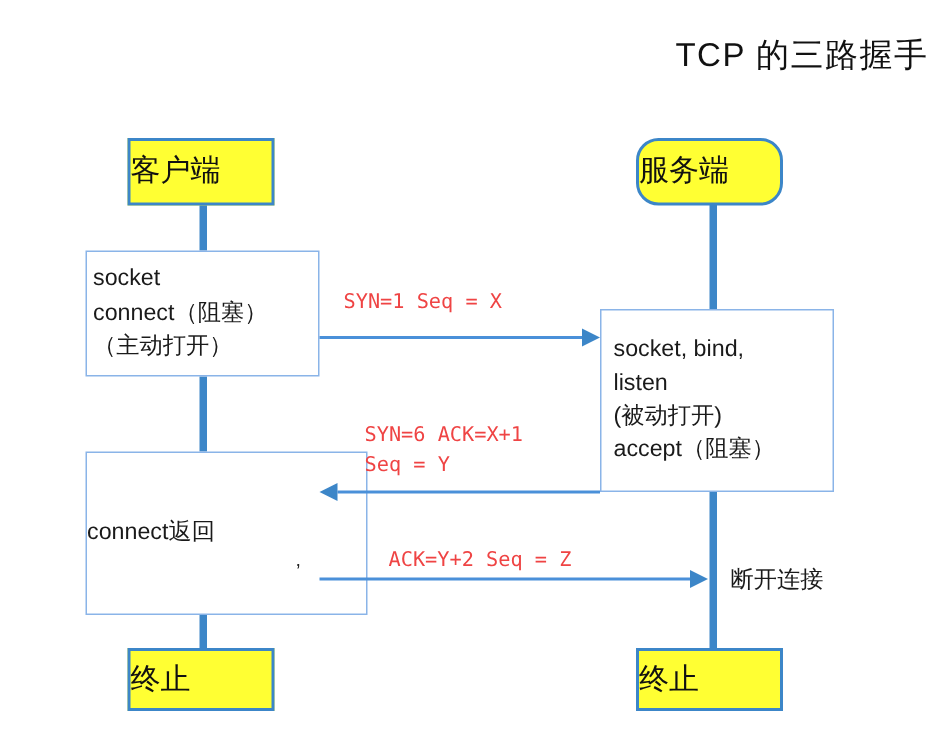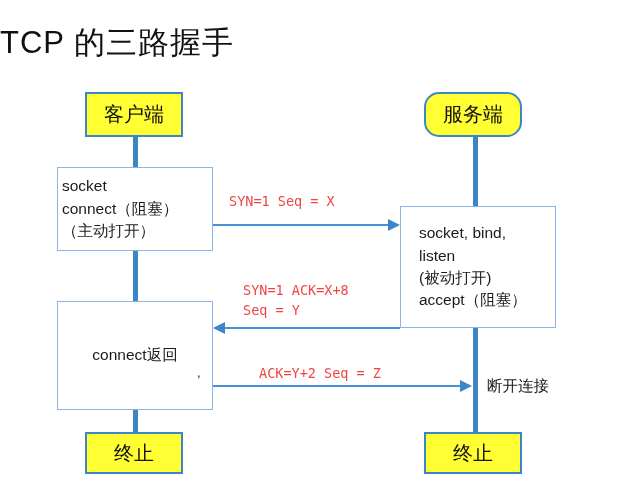--- a/index.html
+++ b/index.html
@@ -16,36 +16,35 @@
     font-family: "Liberation Sans", "DejaVu Sans", sans-serif;
     color: #1a1a1a;
   }
 
   
   .title {
     position: absolute;
     left: 0;
     top: 22px;
     width: 619px;
-    text-align: left;
-    font-size: 31px;
+    text-align: right;
+    font-size: 22px;
     letter-spacing: 1px;
     color: #111111;
     font-family: "Liberation Sans", "DejaVu Sans", sans-serif;
   }
 
   
   .node {
     position: absolute;
     box-sizing: border-box;
     background: #ffffff;
     border: 1px solid #8ab4e8;
     display: flex;
     align-items: center;
-    justify-content: center;
   }
   .node.yellow {
     background: #ffff33;
     border: 2px solid #3c86c8;
   }
   .node .label {
     font-size: 20px;
     line-height: 1.25;
     text-align: center;
     color: #111111;
@@ -124,53 +123,53 @@
   <div class="node yellow" style="left:85px; top:92px; width:98px; height:45px;">
     <div class="label">客户端</div>
   </div>
 
   <div class="node" style="left:57px; top:167px; width:156px; height:84px; justify-content:flex-start; padding-left:4px;">
     <div class="multiline">socket
 connect（阻塞）
 （主动打开）</div>
   </div>
 
-  <div class="node" style="left:57px; top:301px; width:156px; height:109px;">
+  <div class="node" style="left:57px; top:301px; width:188px; height:109px;">
     <div class="multiline" style="text-align:center;">connect返回</div>
   </div>
   <div class="tick-mark" style="left:197px; top:365px;">,</div>
 
   <div class="node yellow" style="left:85px; top:432px; width:98px; height:42px;">
     <div class="label">终止</div>
   </div>
 
   <div class="lifeline" style="left:473px; top:136px; height:70px;"></div>
 
   <div class="lifeline" style="left:473px; top:327px; height:106px;"></div>
 
   <div class="node yellow" style="left:424px; top:92px; width:98px; height:45px;border-radius:15px;">
     <div class="label">服务端</div>
   </div>
 
-  <div class="node" style="left:400px; top:206px; width:156px; height:122px; justify-content:flex-start; padding-left:18px;">
+  <div class="node" style="left:400px; top:206px; width:156px; height:122px; justify-content:flex-start; padding-left:8px;">
     <div class="multiline">socket, bind,
 listen
 (被动打开)
 accept（阻塞）</div>
   </div>
 
   <div class="node yellow" style="left:424px; top:432px; width:98px; height:42px;">
     <div class="label">终止</div>
   </div>
 
   <div class="msg-text" style="left:229px; top:192px;">SYN=1  Seq = X</div>
   <div class="msg-line" style="left:213px; top:224px; width:175px;"></div>
   <div class="arrowhead right" style="left:388px; top:219px;"></div>
 
-  <div class="msg-text" style="left:243px; top:281px;">SYN=1  ACK=X+8
+  <div class="msg-text" style="left:243px; top:281px;">SYN=6  ACK=X+1
 Seq = Y</div>
   <div class="msg-line" style="left:225px; top:327px; width:175px;"></div>
   <div class="arrowhead left" style="left:213px; top:322px;"></div>
 
   <div class="msg-text" style="left:259px; top:364px;">ACK=Y+2  Seq = Z</div>
   <div class="msg-line" style="left:213px; top:385px; width:247px;"></div>
   <div class="arrowhead right" style="left:460px; top:380px;"></div>
 
   <div class="note" style="left:487px; top:376px;">断开连接</div>
 

